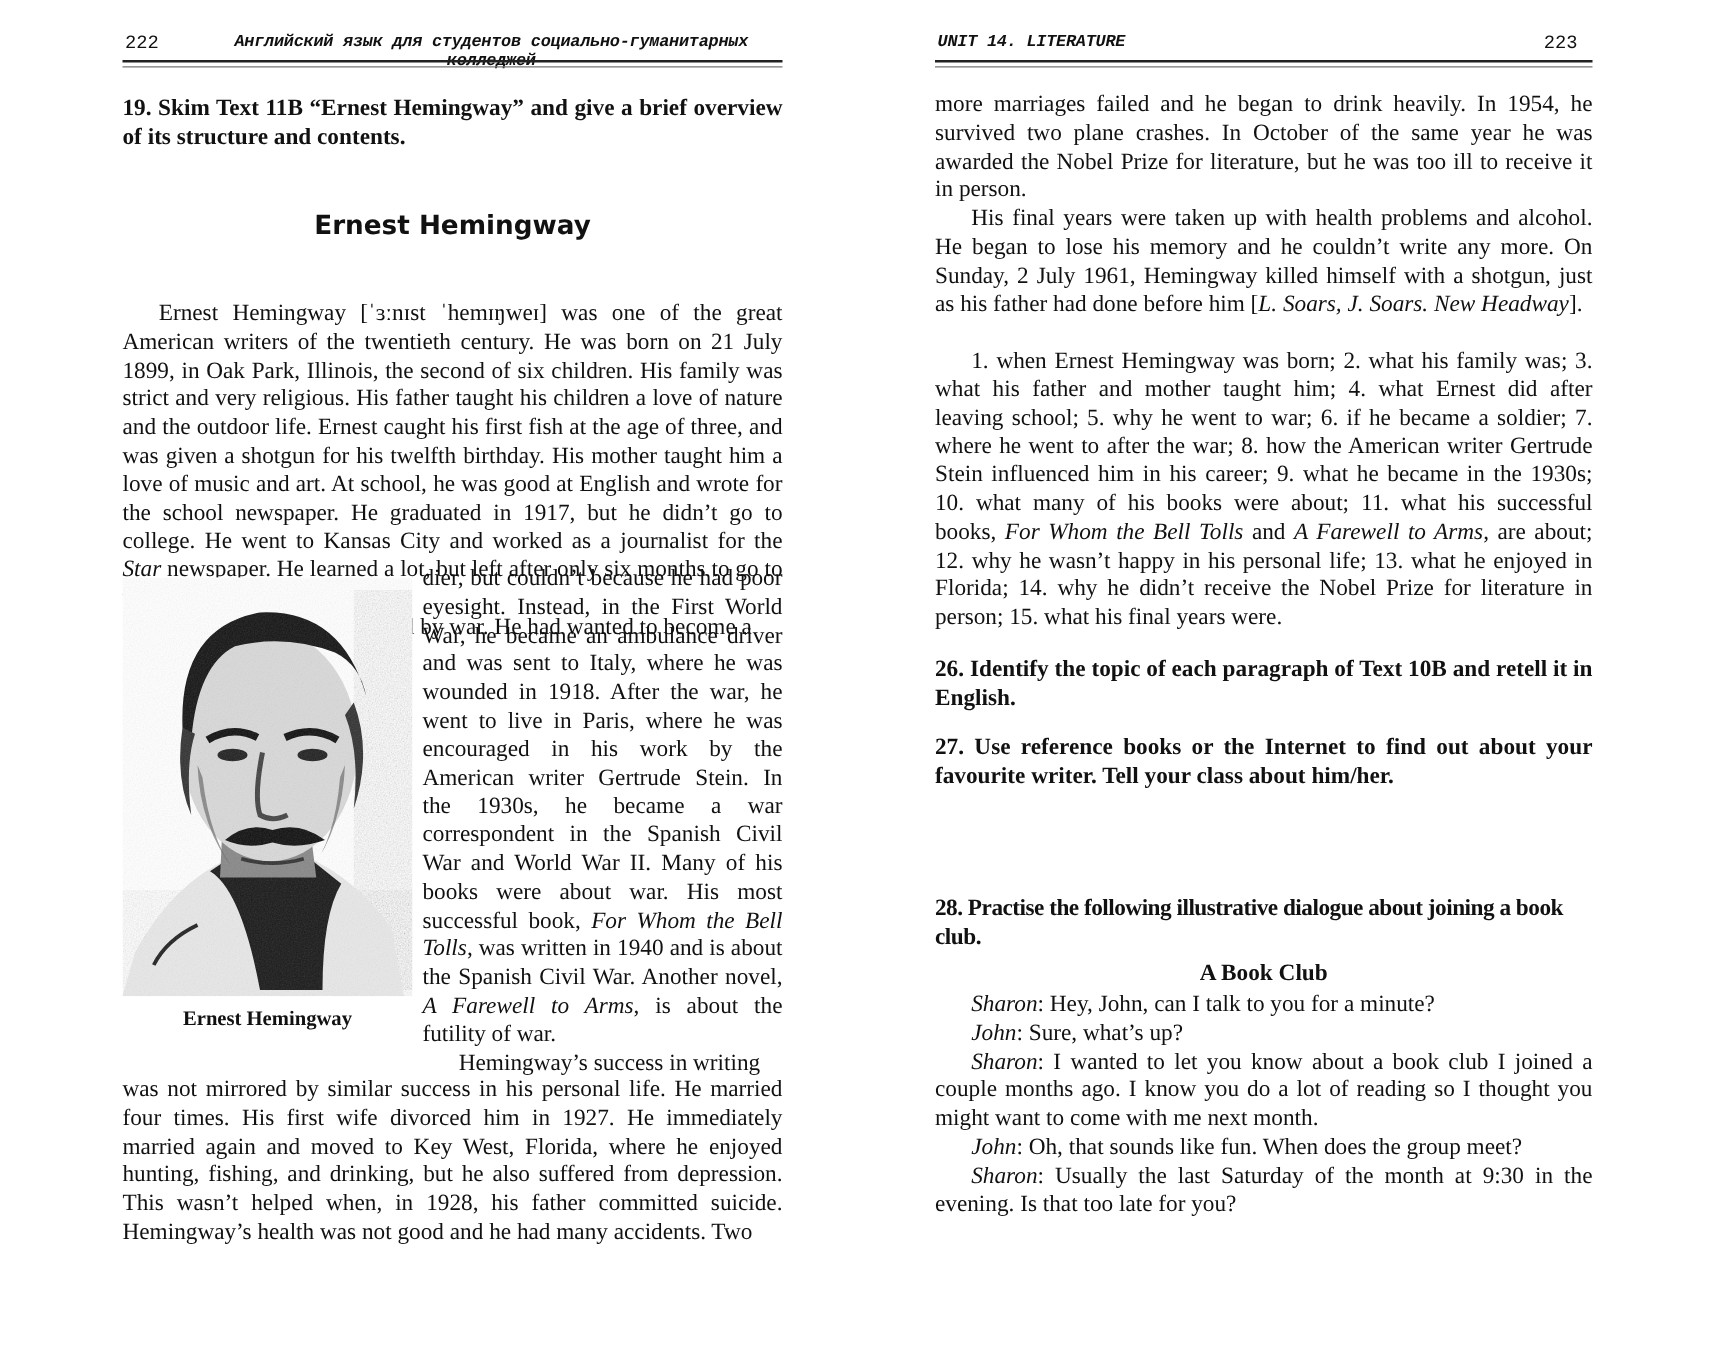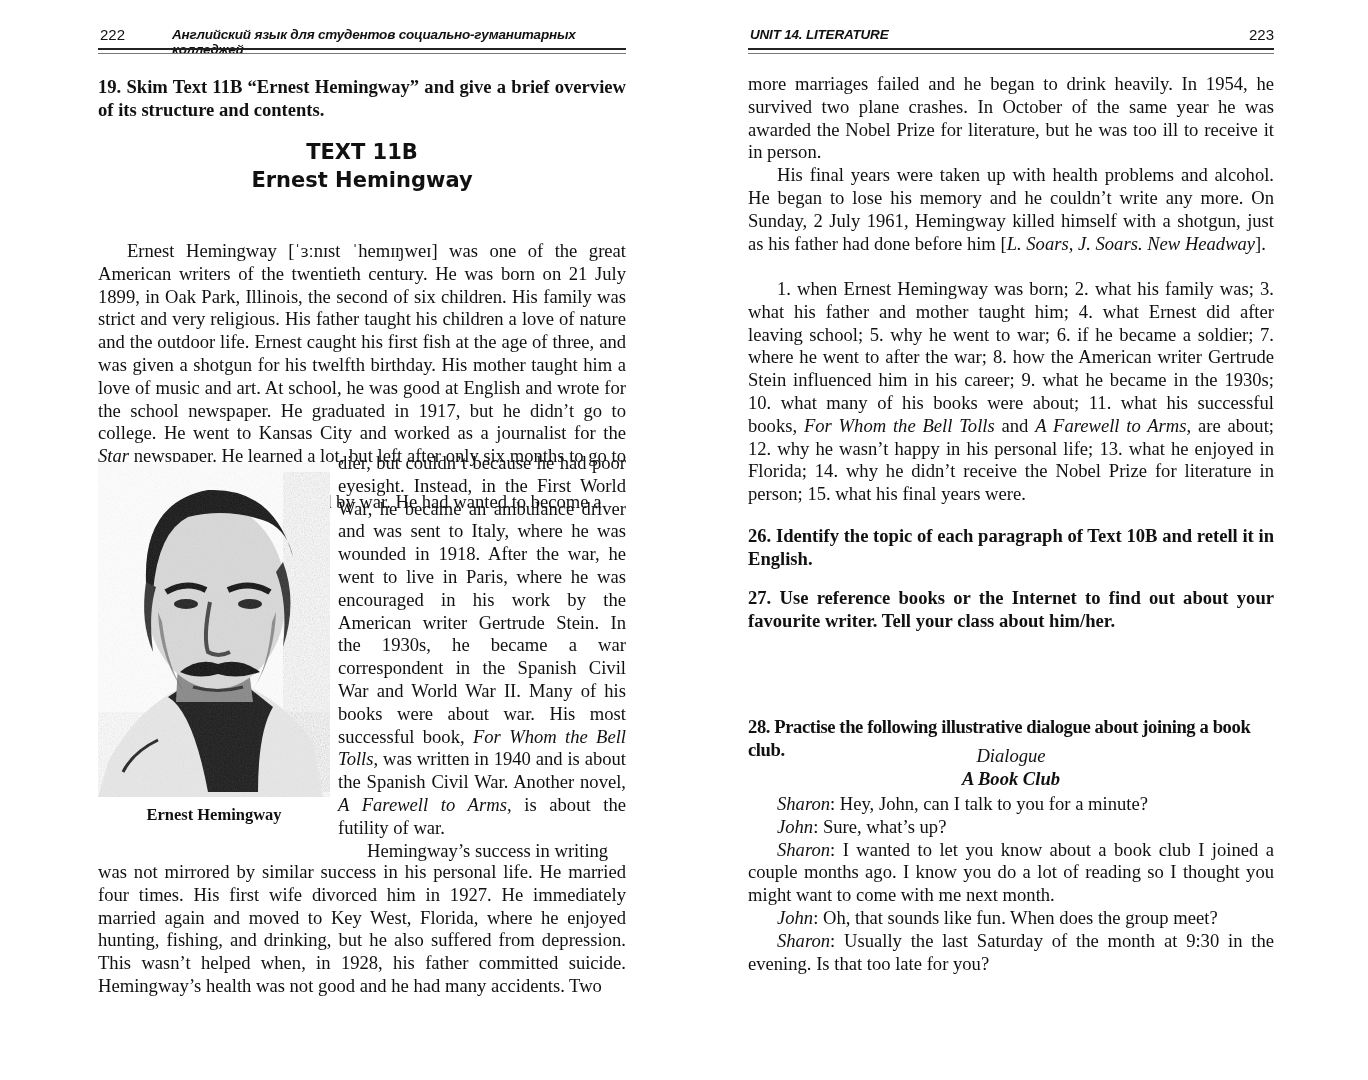--- a/index.html
+++ b/index.html
@@ -2,22 +2,22 @@
 <html><head>
   <meta charset="utf-8">
   <style>
     html, body { margin: 0; padding: 0; background: #ffffff; }
     body { width: 1368px; height: 1080px; position: relative; overflow: hidden; color: #111; }
     .page { position: absolute; top: 0; height: 1080px; }
     .page-left { left: 98px; width: 528px; }
     .page-right { left: 748px; width: 526px; }
 
     .running-head {
-      position: absolute; top: 26px; left: 0; right: 0; height: 22px;
-      font-family: Liberation Sans, sans-serif; font-size: 14px;
+      position: absolute; top: 26px; left: 0; right: 12px; height: 22px;
+      font-family: Liberation Mono, monospace; font-size: 14px; text-align: center;
     }
     .running-head .num { position: absolute; top: 0; font-size: 15px; font-style: normal; }
     .running-head .title { position: absolute; top: 1px; font-style: italic; font-weight: bold; font-size: 13.5px; letter-spacing: -0.2px; }
     .page-left .running-head .num { left: 2px; }
     .page-left .running-head .title { left: 74px; }
     .page-right .running-head .num { right: 0; }
     .page-right .running-head .title { left: 2px; }
     .rule {
       position: absolute; top: 48px; left: 0; right: 0; height: 3px;
       border-top: 2px solid #222; border-bottom: 1px solid #777;
@@ -40,36 +40,35 @@
 
     .photo {
       position: absolute; left: 0; top: 462px; width: 232px; height: 335px;
       background: #fff;
     }
     .photo-caption {
       position: absolute; left: 0; top: 805px; width: 232px; text-align: center;
       font-family: "Liberation Serif", serif; font-weight: bold; font-size: 16.5px;
     }
     .wrap-col { position: absolute; left: 240px; right: 0; }
-    .center { text-align: center; font-style: italic; }
+    .center { text-align: center; }
     .i { font-style: italic; }
   </style>
 </head>
 <body>
 
 <div class="page page-left">
   <div class="running-head">
     <span class="num">222</span>
     <span class="title">Английский язык для студентов социально-гуманитарных колледжей</span>
   </div>
   <div class="rule"></div>
 
   <div class="block task" style="top:76px;">19. Skim Text 11B “Ernest Hemingway” and give a brief overview of its structure and contents.</div>
 
-  <div class="block text-heading" style="top:138px;">TEXT 11B</div>
   <div class="block text-heading" style="top:166px;">Ernest Hemingway</div>
 
   <div class="block serif" style="top:216px;margin-top:24px;">
     <p class="indent">
       <span>Ernest Hemingway [ˈɜːnɪst ˈhemɪŋweɪ] was one of the great American writers of the twentieth century. He was born on 21 July 1899, in Oak Park, Illinois, the second of six children. His family was strict and very religious. His father taught his children a love of nature and the outdoor life. Ernest caught his first fish at the age of three, and was given a shotgun for his twelfth birthday. His mother taught him a love of music and art. At school, he was good at English and wrote for the school newspaper. He graduated in 1917, but he didn’t go to college. He went to Kansas City and worked as a journalist for the </span><span class="i">Star</span><span> newspaper. He learned a lot, but left after only six months to go to war.</span>
     </p>
     <p class="indent" style="text-align:left;">Hemingway was fascinated by war. He had wanted to become a sol-</p>
   </div>
 
   <div class="photo">
@@ -151,21 +150,20 @@
       <span>1. when Ernest Hemingway was born; 2. what his family was; 3. what his father and mother taught him; 4. what Ernest did after leaving school; 5. why he went to war; 6. if he became a soldier; 7. where he went to after the war; 8. how the American writer Gertrude Stein influenced him in his career; 9. what he became in the 1930s; 10. what many of his books were about; 11. what his successful books, </span><span class="i">For Whom the Bell Tolls</span><span> and </span><span class="i">A Farewell to Arms</span><span>, are about; 12. why he wasn’t happy in his personal life; 13. what he enjoyed in Florida; 14. why he didn’t receive the Nobel Prize for literature in person; 15. what his final years were.</span>
     </p>
   </div>
 
   <div class="block task" style="top:525px;">26. Identify the topic of each paragraph of Text 10B and retell it in English.</div>
   <div class="block task" style="top:587px;">27. Use reference books or the Internet to find out about your favourite writer. Tell your class about him/her.</div>
 
 
   <div class="block task" style="top:716px; text-align:left; letter-spacing:-0.4px;">28. Practise the following illustrative dialogue about joining a book club.</div>
 
-  <div class="block serif center i" style="top:745px; text-align:center;">Dialogue</div>
   <div class="block task center" style="top:768px; text-align:center;">A Book Club</div>
 
   <div class="block serif" style="top:793px;">
     <p class="indent"><span class="i">Sharon</span><span>: Hey, John, can I talk to you for a minute?</span></p>
     <p class="indent"><span class="i">John</span><span>: Sure, what’s up?</span></p>
     <p class="indent"><span class="i">Sharon</span><span>: I wanted to let you know about a book club I joined a couple months ago. I know you do a lot of reading so I thought you might want to come with me next month.</span></p>
     <p class="indent"><span class="i">John</span><span>: Oh, that sounds like fun. When does the group meet?</span></p>
     <p class="indent"><span class="i">Sharon</span><span>: Usually the last Saturday of the month at 9:30 in the evening. Is that too late for you?</span></p>
   </div>
 </div>

